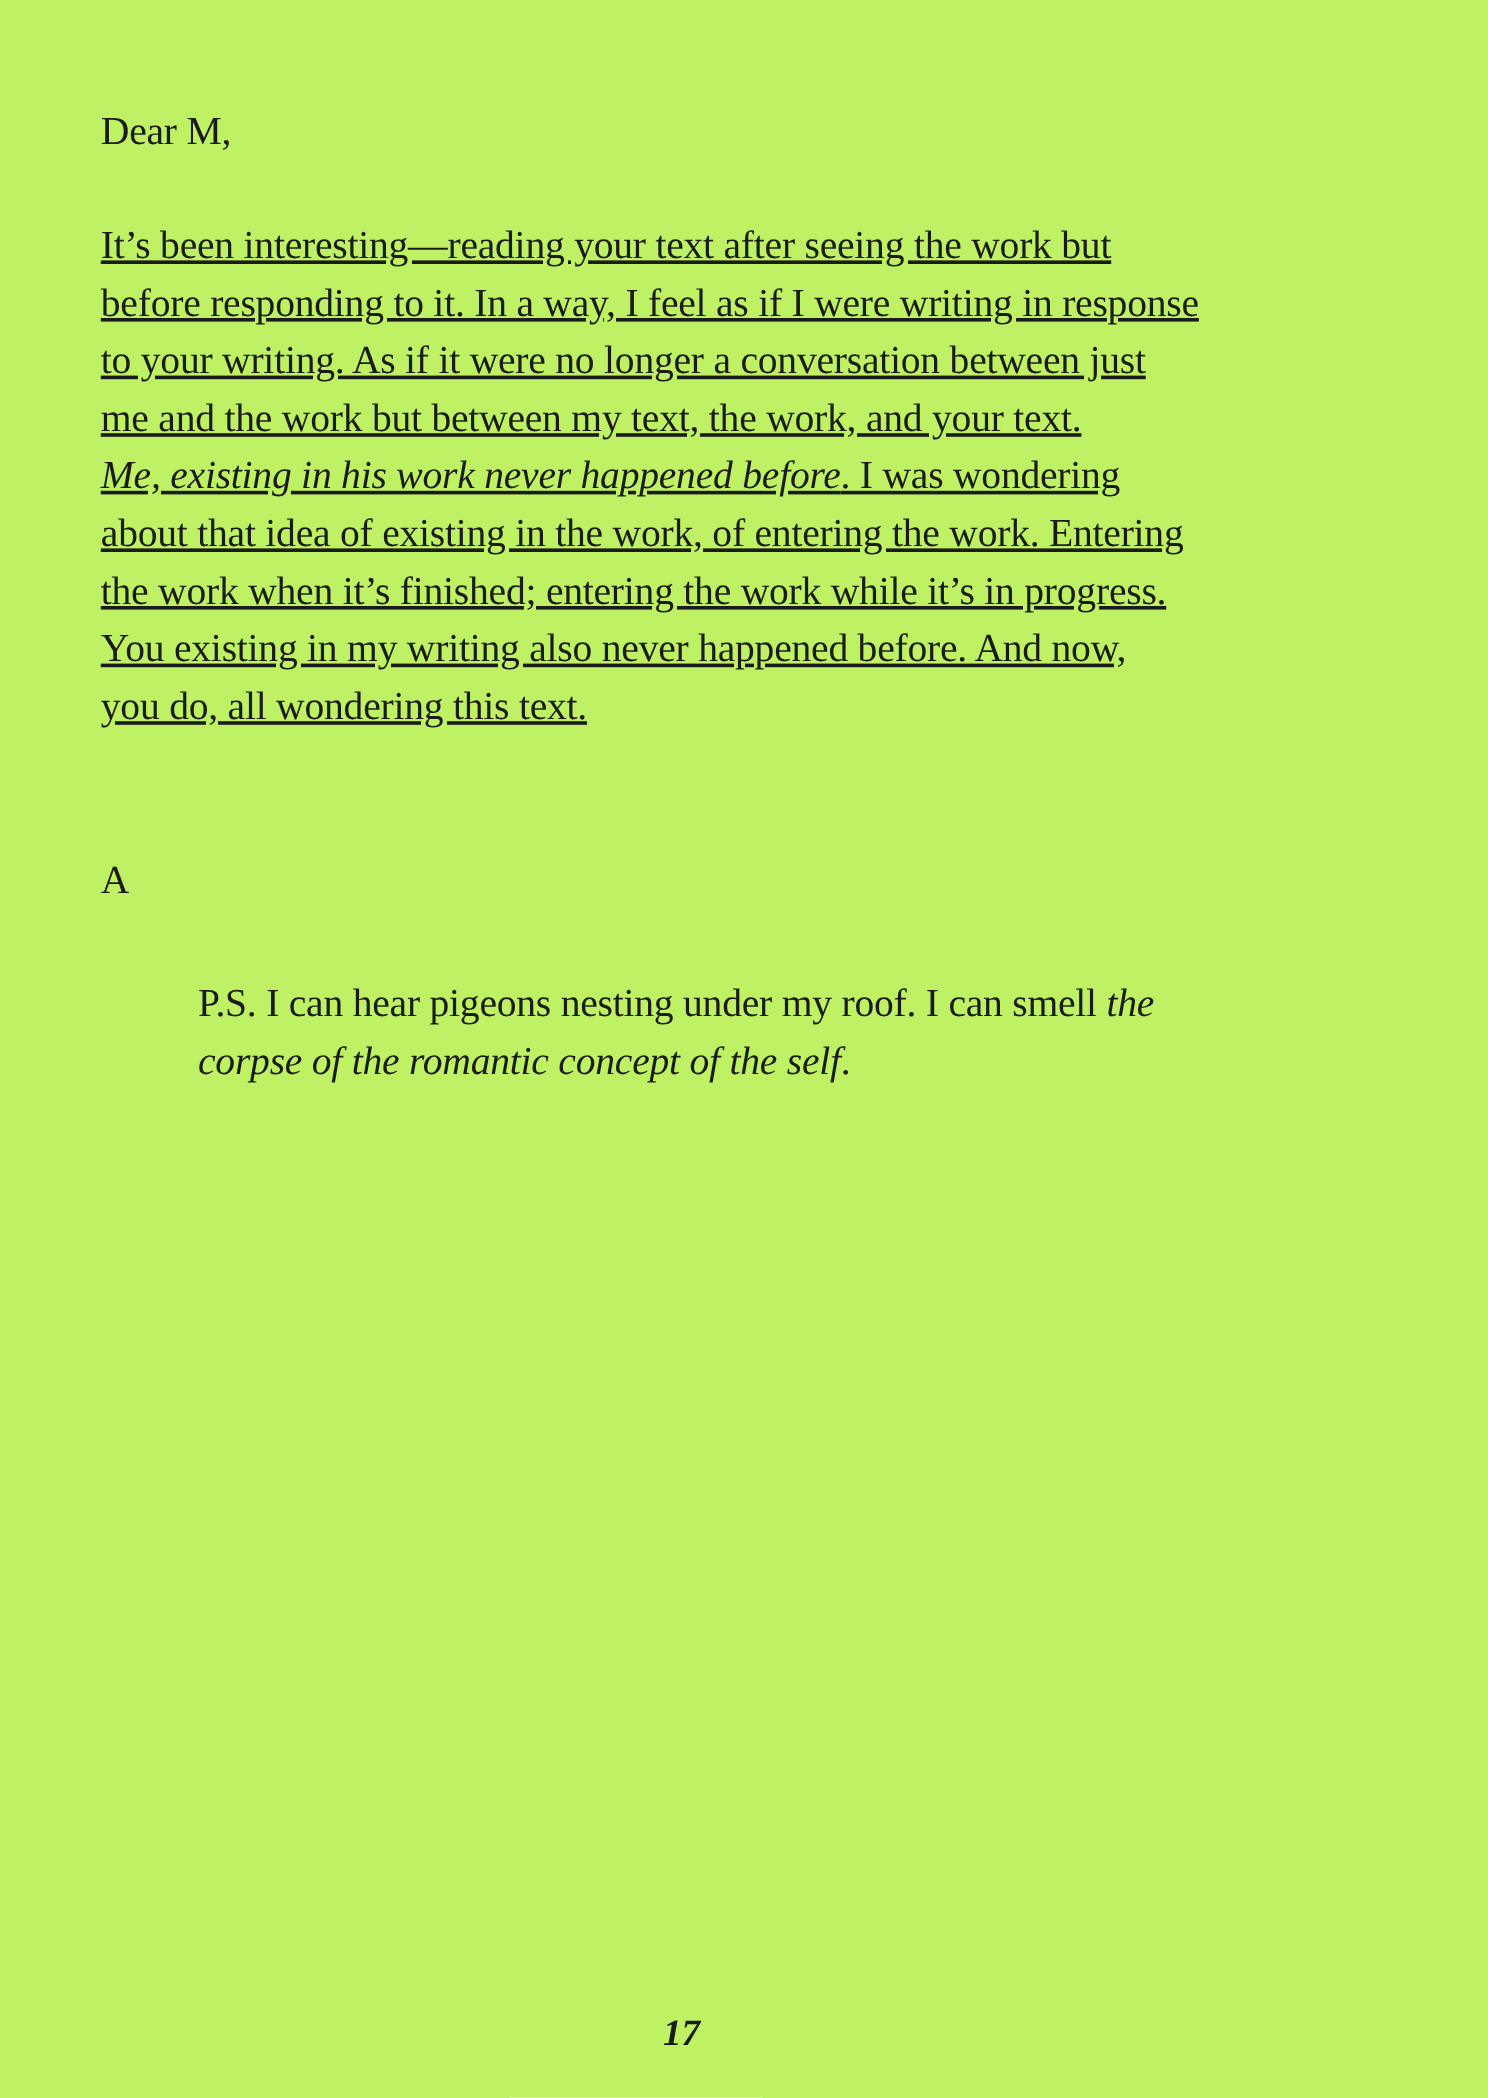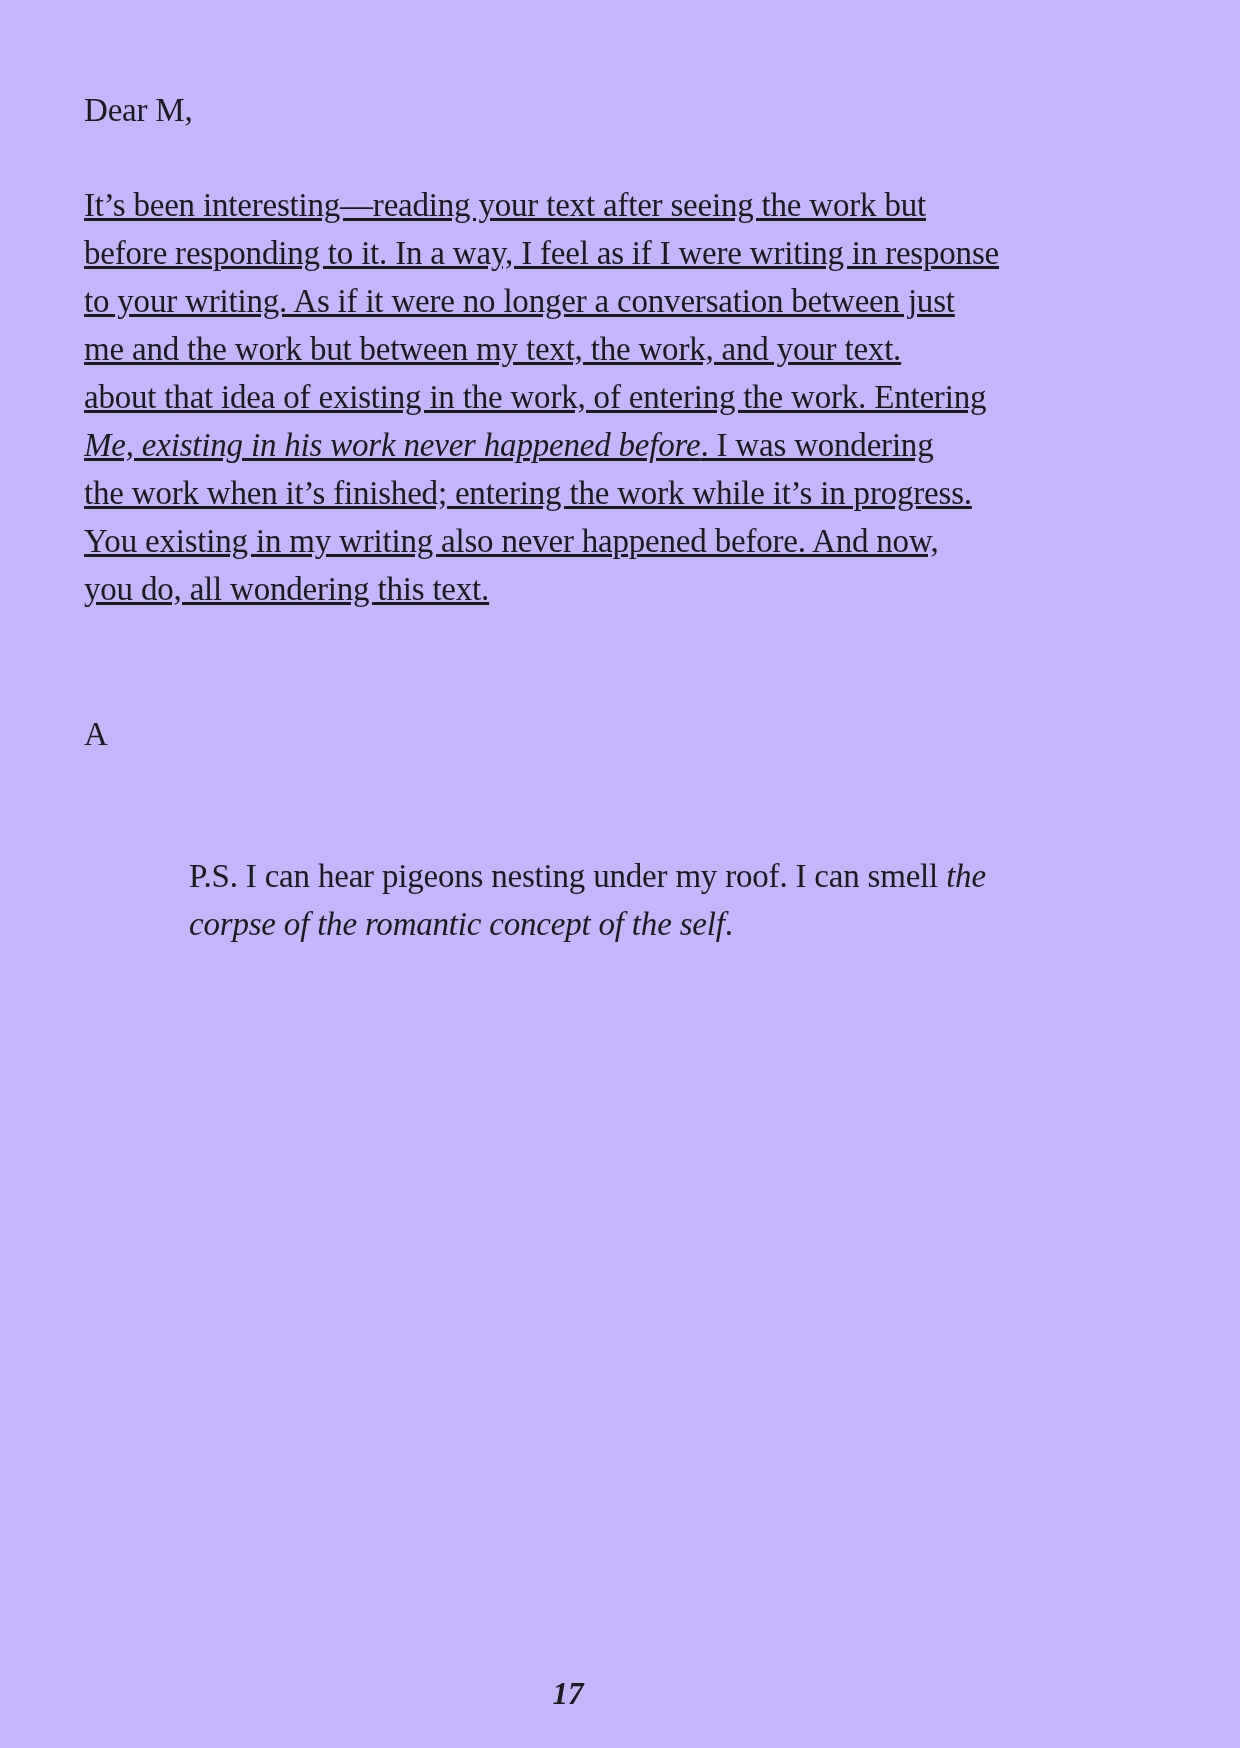--- a/index.html
+++ b/index.html
@@ -10,40 +10,40 @@
     width: 1240px;
     height: 1748px;
     background: #ffffff;
     font-family: "Liberation Serif", serif;
     color: #1b1b1b;
   }
   .page {
     position: relative;
     width: 1240px;
     height: 1748px;
-    background: #c4b5fd;
+    background: #bef264;
     overflow: hidden;
   }
   .block {
     position: absolute;
     left: 84px;
     font-size: 33px;
     line-height: 48px;
     letter-spacing: -0.2px;
   }
   .block .line {
     white-space: pre;
   }
   .italic {
     font-style: italic;
   }
   .salutation { top: 86px; }
   .letter-body { top: 181px; text-decoration: underline; }
   .signature { top: 710px; }
-  .postscript { top: 852px; left: 165px; margin-left: 24px; }
+  .postscript { top: 813px; left: 165px; }
   .pagenum {
     position: absolute;
     top: 1676px;
     left: 0;
     width: 1136px;
     text-align: center;
     font-size: 31px;
     font-style: italic;
     font-weight: bold;
     letter-spacing: 0;
@@ -55,22 +55,22 @@
 <div class="page">
   <div class="block salutation">
       <div class="line"><span>Dear M,</span></div>
     </div>
 
   <div class="block letter-body">
       <div class="line"><span>It’s been interesting—reading your text after seeing the work but</span></div>
       <div class="line"><span>before responding to it. In a way, I feel as if I were writing in response</span></div>
       <div class="line"><span>to your writing. As if it were no longer a conversation between just</span></div>
       <div class="line"><span>me and the work but between my text, the work, and your text.</span></div>
+      <div class="line"><span class="italic">Me, existing in his work never happened before</span><span>. I was wondering</span></div>
       <div class="line"><span>about that idea of existing in the work, of entering the work. Entering</span></div>
-      <div class="line"><span class="italic">Me, existing in his work never happened before</span><span>. I was wondering</span></div>
       <div class="line"><span>the work when it’s finished; entering the work while it’s in progress.</span></div>
       <div class="line"><span>You existing in my writing also never happened before. And now,</span></div>
       <div class="line"><span>you do, all wondering this text.</span></div>
     </div>
 
   <div class="block signature">
       <div class="line"><span>A</span></div>
     </div>
 
   <div class="block postscript">

